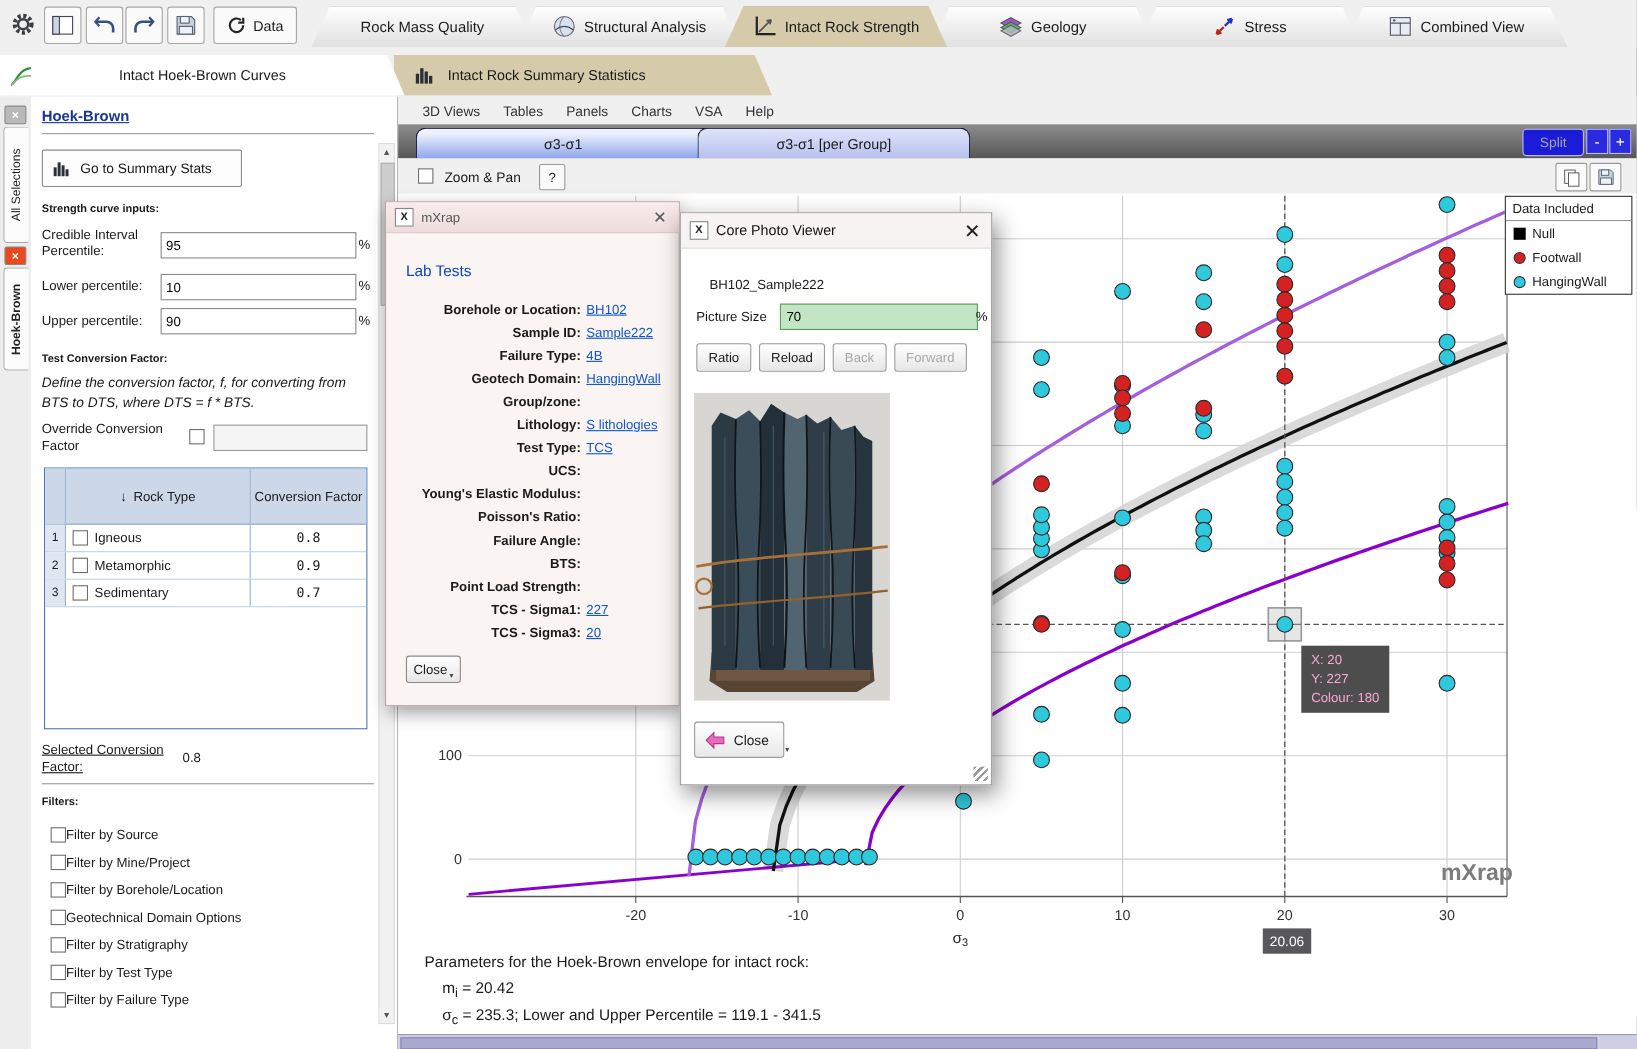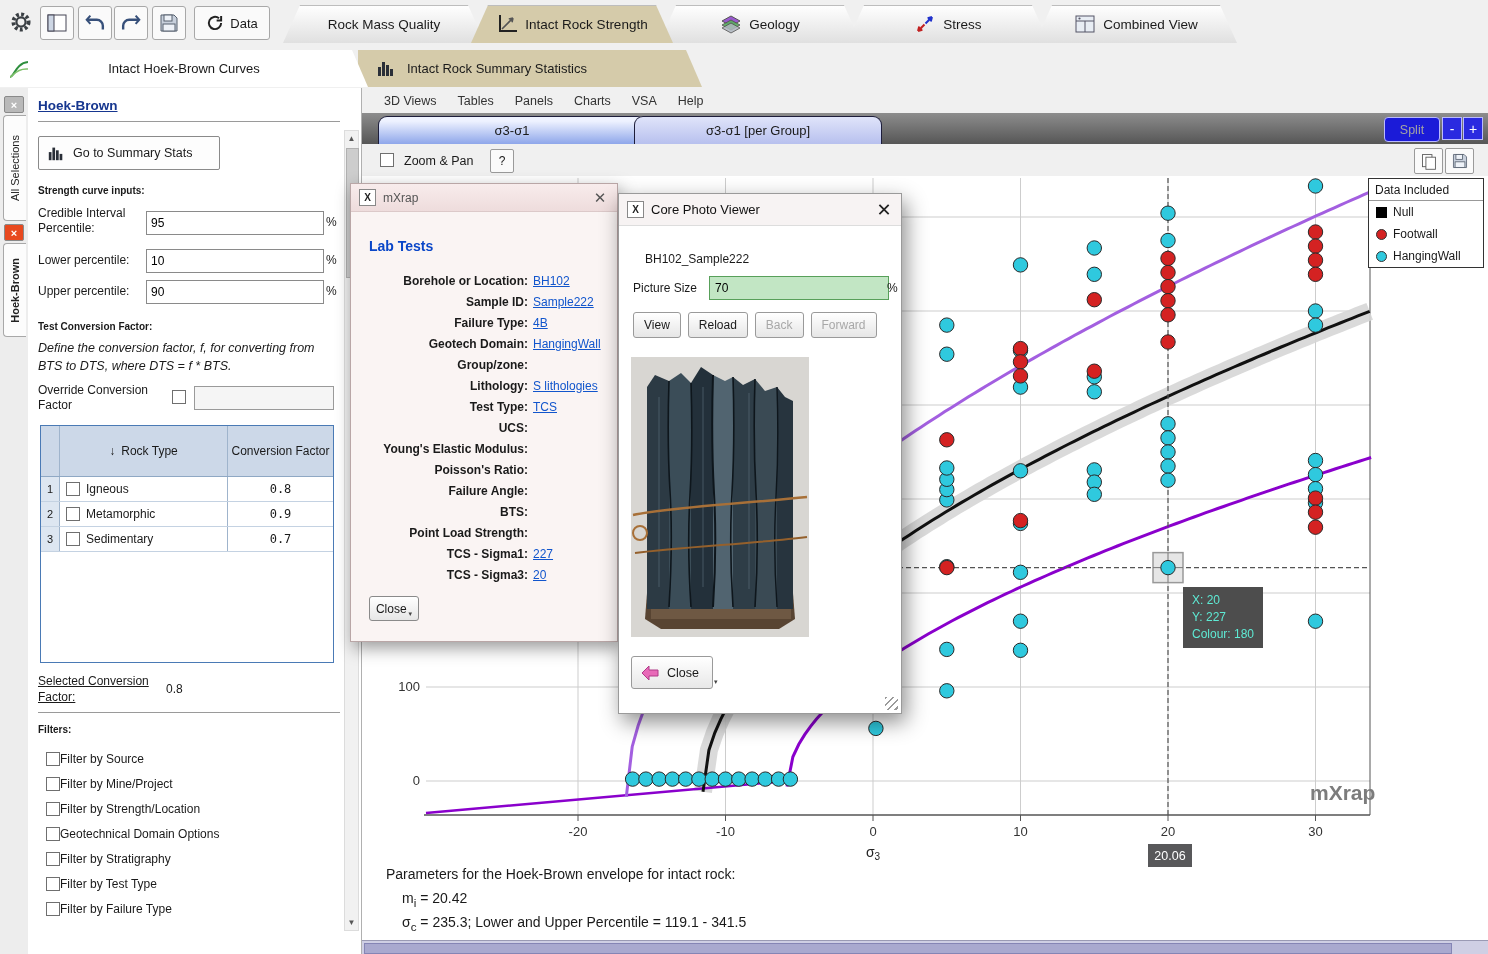--- a/index.html
+++ b/index.html
@@ -87,34 +87,34 @@
         border-radius:2px;display:flex;align-items:center;justify-content:center;font-size:12px}
   .iconbtn{position:absolute;top:4px;width:27px;height:24px;background:#fafafa;border:1px solid #9a9a9a;border-radius:2px;
         display:flex;align-items:center;justify-content:center}
   .chart-bg{position:absolute;left:362px;top:176px;width:1126px;height:764px;background:#fff}
   #chart-svg{position:absolute;left:368px;top:176px;z-index:1}
   #chart-svg text{font-family:"Liberation Sans",sans-serif}
   .legend{position:absolute;left:1368px;top:178px;width:114px;background:#fff;border:1px solid #333;z-index:4;font-size:12px}
   .legend-title{padding:4px 6px 3px 6px;border-bottom:1px solid #999}
   .legend-item{display:flex;align-items:center;gap:6px;padding:4px 7px}
   .lmark{flex:none;box-sizing:border-box}
-  .tooltip{position:absolute;left:1183px;top:587px;background:#4d4d4d;color:#5eead4;font-size:12px;line-height:17px;
+  .tooltip{position:absolute;left:1183px;top:587px;background:#4d4d4d;color:#f9a8d4;font-size:12px;line-height:17px;
         padding:5px 9px;z-index:5}
   .p-line{position:absolute;font-size:14px}
   .hscroll{position:absolute;left:362px;top:940px;width:1126px;height:14px;background:#cfcfe4;border-top:1px solid #9a9ab4;box-sizing:border-box}
   .hthumb{position:absolute;left:2px;top:2px;width:1086px;height:9px;background:#a9a9cf;border:1px solid #8585b5}
   
   .lab{position:absolute;left:350px;top:183px;width:266px;height:457px;background:#faf4f3;border:1px solid #b9a6a6;
         box-shadow:3px 6px 16px rgba(0,0,0,.4);z-index:10}
   .dlg-title{height:27px;display:flex;align-items:center;padding:0 8px;gap:7px;font-size:12px}
   .lab .dlg-title{background:linear-gradient(#f8ecec,#eedcdc);border-bottom:1px solid #dcc9c9;color:#555}
   .mx-icon{width:15px;height:15px;background:#fff;border:1px solid #888;font-weight:bold;font-size:10px;
         display:flex;align-items:center;justify-content:center;color:#222;flex:none}
   .dlg-close{margin-left:auto;color:#555;font-size:15px;width:18px;text-align:center}
-  .lab-head{position:absolute;left:18px;top:54px;color:#0a46c8;font-weight:bold;font-size:14px}
+  .lab-head{position:absolute;left:18px;top:54px;color:#0a46c8;font-weight:normal;font-size:14px}
   #lab-rows{position:absolute;left:0;top:86px;width:100%}
   .lab-row{display:flex;height:21px;align-items:center;font-size:12px}
   .lab-row .lbl{width:182px;text-align:right;font-weight:bold;padding-right:5px;flex:none;box-sizing:border-box}
   .link{color:#1155cc;text-decoration:underline}
   .lab-close{position:absolute;left:18px;top:412px;width:48px;height:23px;background:linear-gradient(#fff,#e6e6e6);
         border:1px solid #8a8a8a;border-radius:3px;font-size:12px;display:flex;align-items:center;justify-content:center;gap:2px}
   .tiny-arrow{font-size:7px;color:#444;align-self:flex-end;padding-bottom:2px}
   .photo{position:absolute;left:618px;top:193px;width:282px;height:519px;background:#fff;border:1px solid #9a9a9a;
         box-shadow:4px 8px 20px rgba(0,0,0,.45);z-index:11}
   .photo .dlg-title{height:31px;background:#f7f3f3;border-bottom:1px solid #ddd;font-size:13px;color:#111}
@@ -188,20 +188,30 @@
             <path d="M18.5 11 a7.5 7.5 0 1 1 -2.6-5.7" fill="none" stroke="#222" stroke-width="2.4"></path>
             <path d="M18.5 2.5 v5.5 h-5.5" fill="none" stroke="#222" stroke-width="2.4"></path>
           </svg>
         </span>
       <span>Data</span>
     </div>
     <div class="main-tabs" id="main-tabs">
         <div class="main-tab">
           <span class="tlabel">Rock Mass Quality</span>
         </div>
+        <div class="main-tab">
+          <span class="ticon">
+            <svg width="22" height="22" viewBox="0 0 22 22">
+              <circle cx="11" cy="11" r="9" fill="#d8e2ec" stroke="#667"></circle>
+              <path d="M11 2 A12 12 0 0 0 11 20" fill="none" stroke="#889"></path>
+              <path d="M3 14 Q11 8 19 14" stroke="#446" fill="none"></path>
+            </svg>
+          </span>
+          <span class="tlabel">Structural Analysis</span>
+        </div>
         <div class="main-tab active">
           <span class="ticon">
             <svg width="22" height="22" viewBox="0 0 22 22">
               <path d="M4 2 V18 H21" stroke="#222" stroke-width="2" fill="none"></path>
               <path d="M6 16 L17 5 M17 5 l-4.2 1 M17 5 l-1 4.2" stroke="#555" stroke-width="1.6" fill="none"></path>
             </svg>
           </span>
           <span class="tlabel">Intact Rock Strength</span>
         </div>
         <div class="main-tab">
@@ -350,21 +360,21 @@
         <div class="f-row">
           <span class="chk"></span>
           <span>Filter by Source</span>
         </div>
         <div class="f-row">
           <span class="chk"></span>
           <span>Filter by Mine/Project</span>
         </div>
         <div class="f-row">
           <span class="chk"></span>
-          <span>Filter by Strength/Location</span>
+          <span>Filter by Borehole/Location</span>
         </div>
         <div class="f-row">
           <span class="chk"></span>
           <span>Geotechnical Domain Options</span>
         </div>
         <div class="f-row">
           <span class="chk"></span>
           <span>Filter by Stratigraphy</span>
         </div>
         <div class="f-row">
@@ -669,21 +679,21 @@
     <div class="dlg-title">
       <span class="mx-icon">Χ</span>
       <span>Core Photo Viewer</span>
       <span class="dlg-close">✕</span>
     </div>
     <div class="sample">BH102_Sample222</div>
     <div class="psize-label">Picture Size</div>
     <input class="psize-input" value="70" style="">
     <div class="punit">%</div>
     <div id="photo-buttons">
-        <div class="pbtn">View</div>
+        <div class="pbtn">Ratio</div>
         <div class="pbtn">Reload</div>
         <div class="pbtn disabled">Back</div>
         <div class="pbtn disabled">Forward</div>
       </div>
     <svg class="photo-img" viewBox="0 0 178 280">
       <rect x="0" y="0" width="178" height="280" fill="#d8d6d2"></rect>
       <polygon points="14,262 16,236 162,236 164,262 148,272 30,272" fill="#584432"></polygon>
       <rect x="20" y="240" width="140" height="22" fill="#6e5843"></rect>
       <polygon points="16,252 16,30 24,18 38,24 38,252" fill="#2c3a44"></polygon>
       <polygon points="38,252 38,24 50,16 60,26 60,252" fill="#3b4d58"></polygon>

